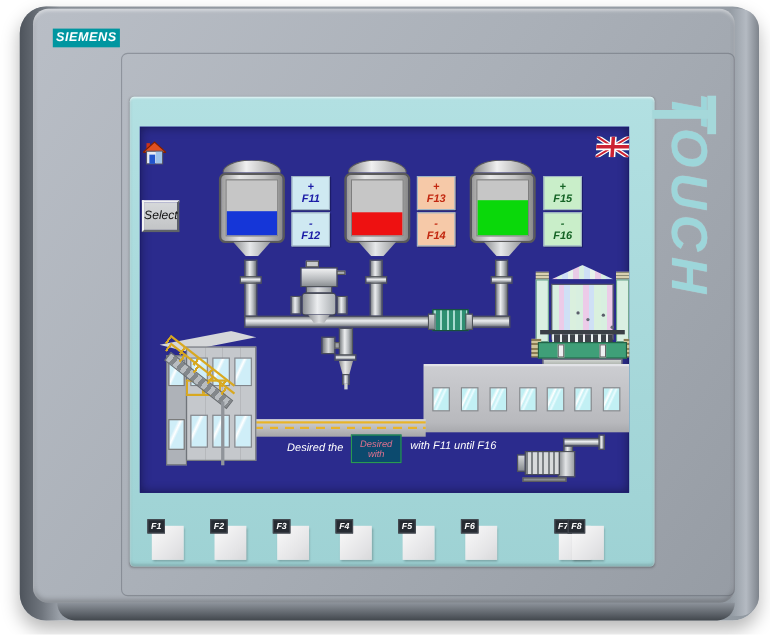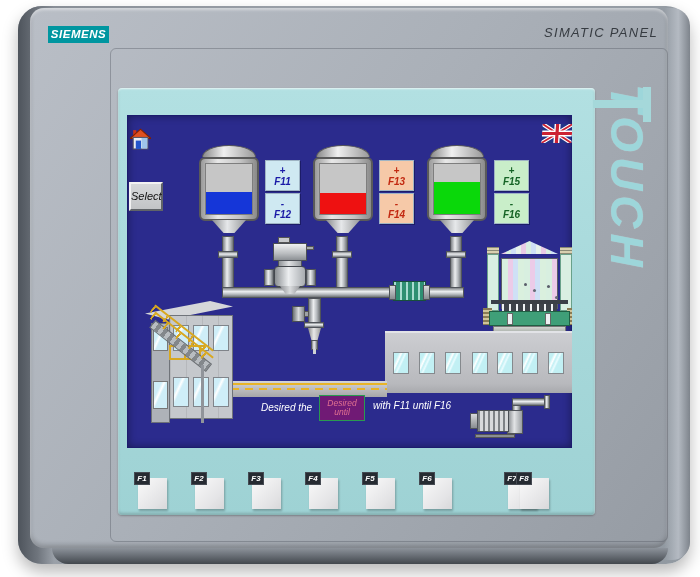--- a/index.html
+++ b/index.html
@@ -200,21 +200,20 @@
   <div class="abs device">
     <div class="abs device-left"></div>
     <div class="abs device-right"></div>
     <div class="abs device-bottom"></div>
   </div>
 
   <div class="abs face"></div>
   <div class="abs face-outline"></div>
 
   <div class="abs logo">SIEMENS</div>
-  <div class="abs product">SIMATIC PANEL</div>
   <div class="abs touch">TOUCH</div>
 
   <div class="abs bezel"></div>
   <div class="abs accent-h"></div>
   <div class="abs accent-v"></div>
 
   <div class="abs screen">
 
     <svg id="home" class="abs" viewBox="0 0 20 22">
       <rect x="3" y="3" width="3" height="6" fill="#cc3318"></rect>
@@ -360,23 +359,23 @@
       <div class="abs b-lwin up"></div>
       <div class="abs b-lwin low"></div>
       <div class="abs b-landing"></div>
       <div class="abs b-stair"></div>
       <div class="abs b-rail r1"></div>
       <div class="abs b-rail r2"></div>
       <div class="abs b-pole"></div>
     </div>
 
     <span id="instrPrefix" class="abs instr">Desired the</span>
-    <div id="colorBox" class="abs" style="background-color: #701a75; color: rgb(224, 112, 144);">
+    <div id="colorBox" class="abs" style="background-color: #0c4a6e; color: rgb(224, 112, 144);">
       <span>Desired</span>
-      <span>until</span>
+      <span>with</span>
     </div>
     <span id="instrSuffix" class="abs instr">with F11 until F16</span>
 
     <div id="motor" class="abs">
       <div class="abs m-pipe-h pipe-h"></div>
       <div class="abs m-flange pipe-v"></div>
       <div class="abs m-pipe-v pipe-v"></div>
       <div class="abs m-pump"></div>
       <div class="abs m-motor"></div>
       <div class="abs m-cap"></div>

